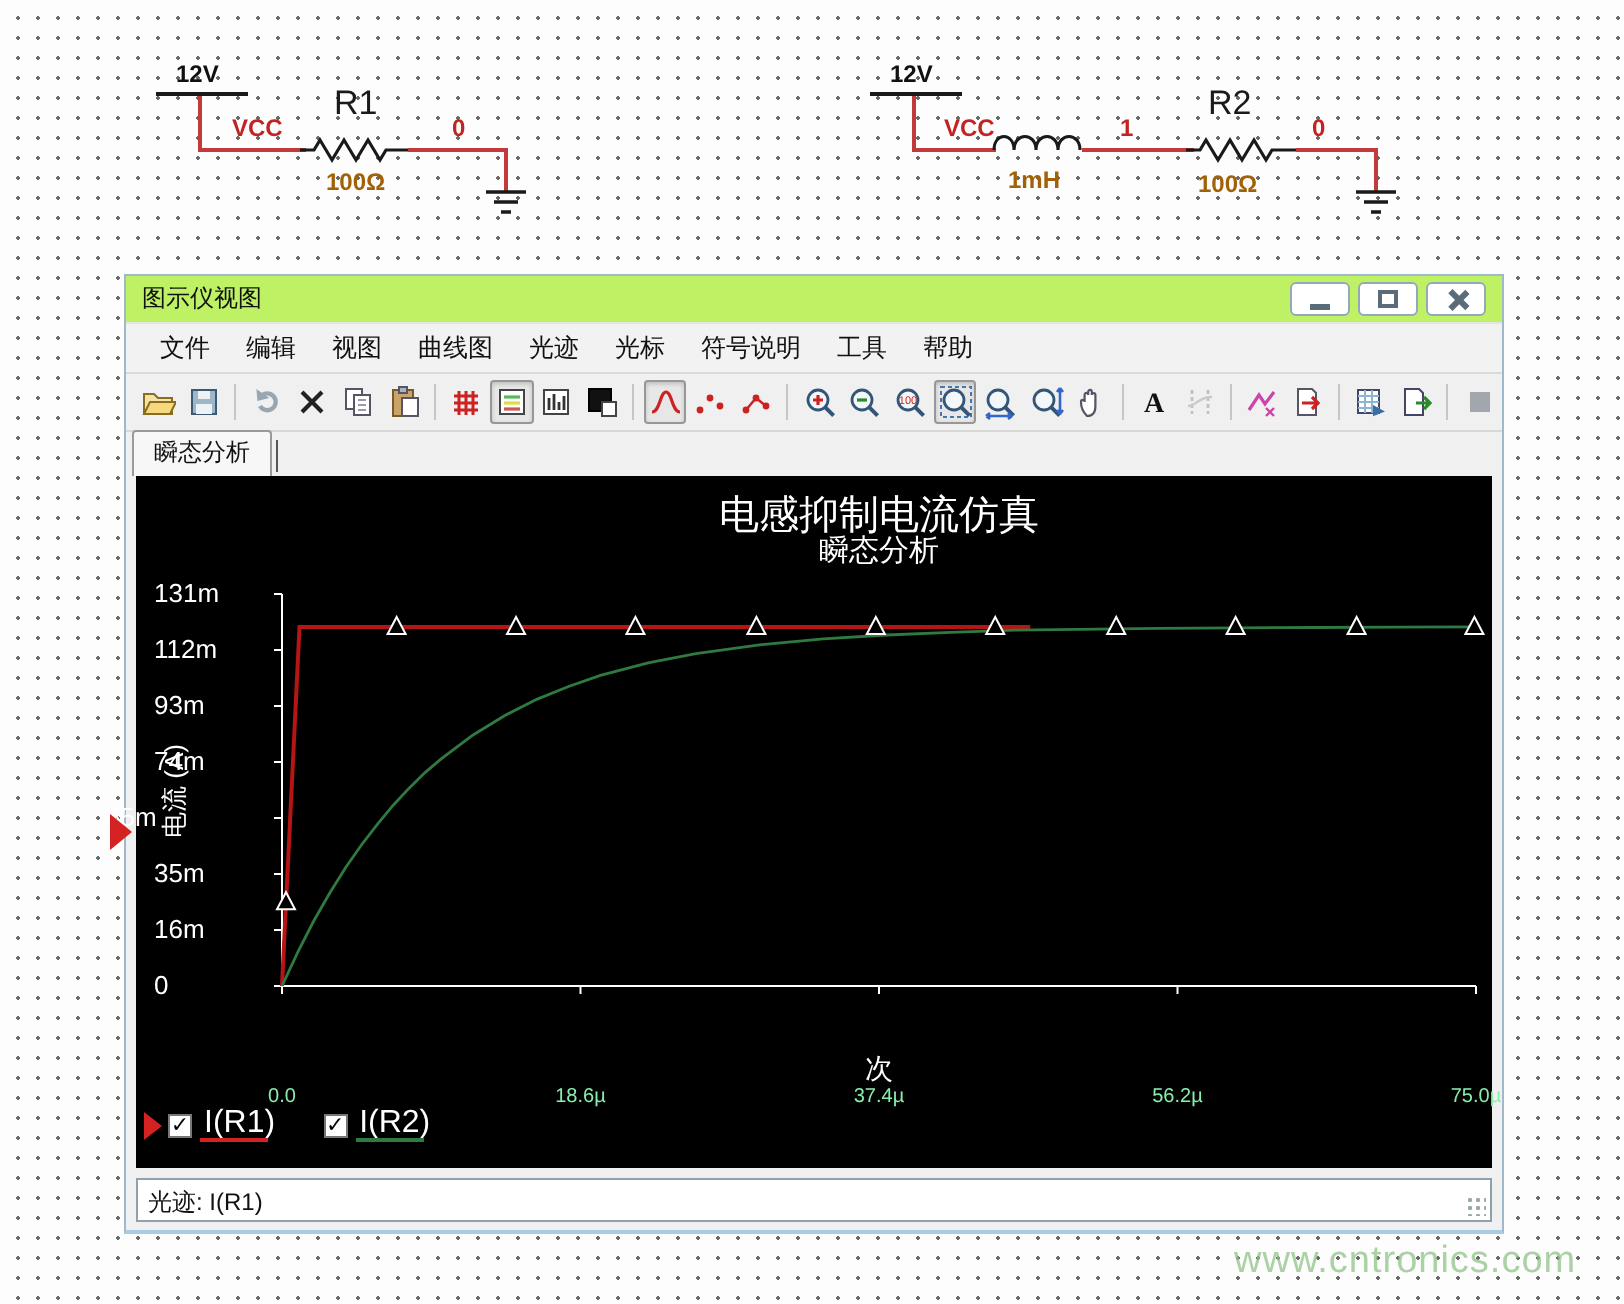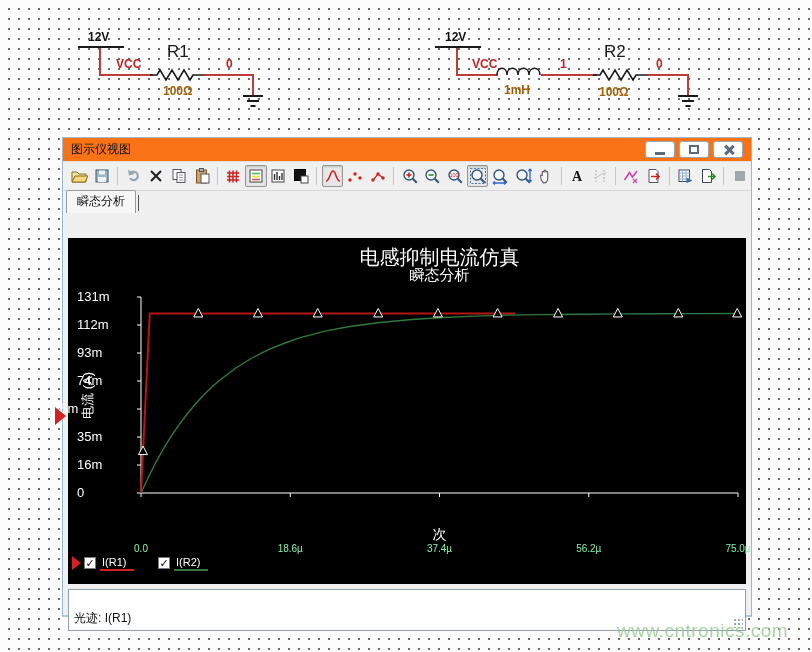--- a/index.html
+++ b/index.html
@@ -20,21 +20,21 @@
   .wire { position:absolute; background:#c23b3b; }
   .hwire { height:2px; } .vwire { width:2px; }
   .rail { position:absolute; height:2px; width:46px; background:#1a1a1a; }
   .csvg { position:absolute; }
 
   
   #grapher {
     position:absolute; left:62px; top:137px; width:690px; height:480px;
     background:#f0f0f0; border:1px solid #9fb9cb; border-bottom:2px solid #a9cde0;
   }
-  .titlebar { height:24px; background:#f97316; border-bottom:1px solid #e3e3e3; display:flex; align-items:center;text-align:center; }
+  .titlebar { height:24px; background:#bef264; border-bottom:1px solid #e3e3e3; display:flex; align-items:center;text-align:center; }
   .wtitle { font-size:12px; color:#111; padding-left:8px; }
   .winbtns { margin-left:auto; display:flex; gap:4px; padding-right:8px; }
   .winbtn { width:30px; height:17px; border:1px solid #93a9bb; border-radius:3px; background:#fff;
             display:flex; align-items:center; justify-content:center; }
 
   .menubar { height:25px; background:#f2f2f2; border-bottom:1px solid #dadada; display:flex; align-items:center; padding-left:8px; }
   .menu-item { font-size:12.5px; color:#111; padding:3px 9px; }
 
   .toolbar { height:29px; background:#f0f0f0; border-bottom:1px solid #d8d8d8; display:flex; align-items:center; padding-left:5px; }
   .tool { width:25px; height:22px; display:flex; align-items:center; justify-content:center; border:1px solid transparent; border-radius:2px; margin:0 0.5px; }
@@ -55,26 +55,26 @@
   .xlab { position:absolute; left:73px; width:597px; top:288px; text-align:center; color:#fff; font-size:14px; }
   .ytick { position:absolute; width:56px; text-align:left; color:#fff; font-size:13px; }
   .xtick { position:absolute; width:60px; text-align:center; color:#86efac; font-size:10px;margin-top:40px; }
   #plot-svg { position:absolute; left:0; top:0; }
 
   .legend-row { position:absolute; left:4px; top:315px; height:20px; display:flex; align-items:center; }
   .sel-arrow { width:0; height:0; border-left:9px solid #d42222; border-top:7px solid transparent; border-bottom:7px solid transparent; margin-right:3px; }
   .lchk { width:12px; height:12px; background:#fff; border:1px solid #777; color:#000; font-size:11px; line-height:11px;
           text-align:center; margin-right:4px; }
   .trace-item { display:flex; flex-direction:column; margin-right:24px; }
-  .trace-item .tl { color:#fff; font-size:11px; line-height:12px; padding-left:2px; }
+  .trace-item .tl { color:#fff; font-size:16px; line-height:12px; padding-left:2px; }
   .trace-item .tu { height:2px; width:34px; margin-top:1px; }
 
   .gap-strip { position:absolute; left:0; top:446px; width:688px; height:5px; background:#f0f0f0; }
   .statusbar { position:absolute; left:5px; top:451px; width:678px; height:22px; background:#fff;
-               border:1px solid #8fa0ac; font-size:12px; color:#111; padding:20px 5px; }
+               border:1px solid #8fa0ac; font-size:12px; color:#111; padding:3px 5px; }
   .grip { position:absolute; right:2px; bottom:2px; width:10px; height:10px;
           background-image:radial-gradient(circle,#9aa 1px,transparent 1.2px); background-size:4px 4px; }
 
   .trace-ind { position:absolute; left:55px; top:407px; width:0; height:0;
                border-left:11px solid #d42222; border-top:9px solid transparent; border-bottom:9px solid transparent; }
 
   .watermark { position:absolute; left:617px; top:620px; font-size:19px; letter-spacing:.5px;
                color:#8fc487; opacity:.75; }
 
   
@@ -140,20 +140,31 @@
         </span>
       <span class="winbtn">
           <span class="g-res"></span>
         </span>
       <span class="winbtn">
           <span class="g-close"></span>
         </span>
     </span>
   </div>
 
+  <div class="menubar" id="menubar">
+      <span class="menu-item">文件</span>
+      <span class="menu-item">编辑</span>
+      <span class="menu-item">视图</span>
+      <span class="menu-item">曲线图</span>
+      <span class="menu-item">光迹</span>
+      <span class="menu-item">光标</span>
+      <span class="menu-item">符号说明</span>
+      <span class="menu-item">工具</span>
+      <span class="menu-item">帮助</span>
+    </div>
   <div class="toolbar" id="toolbar">
       <span class="tool">
         <svg width="18" height="18" viewBox="0 0 18 18">
           <path d="M2,5 h5 l2,2 h7 v8 h-14 z" fill="#f3e3a6" stroke="#8a6d1f"></path>
           <path d="M2,15 l3,-6 h13 l-3,6 z" fill="#f7d87e" stroke="#8a6d1f"></path>
         </svg>
       </span>
       <span class="tool">
         <svg width="18" height="18" viewBox="0 0 18 18">
           <rect x="3" y="3" width="12" height="12" fill="#9db6c8" stroke="#3c5a74"></rect>

